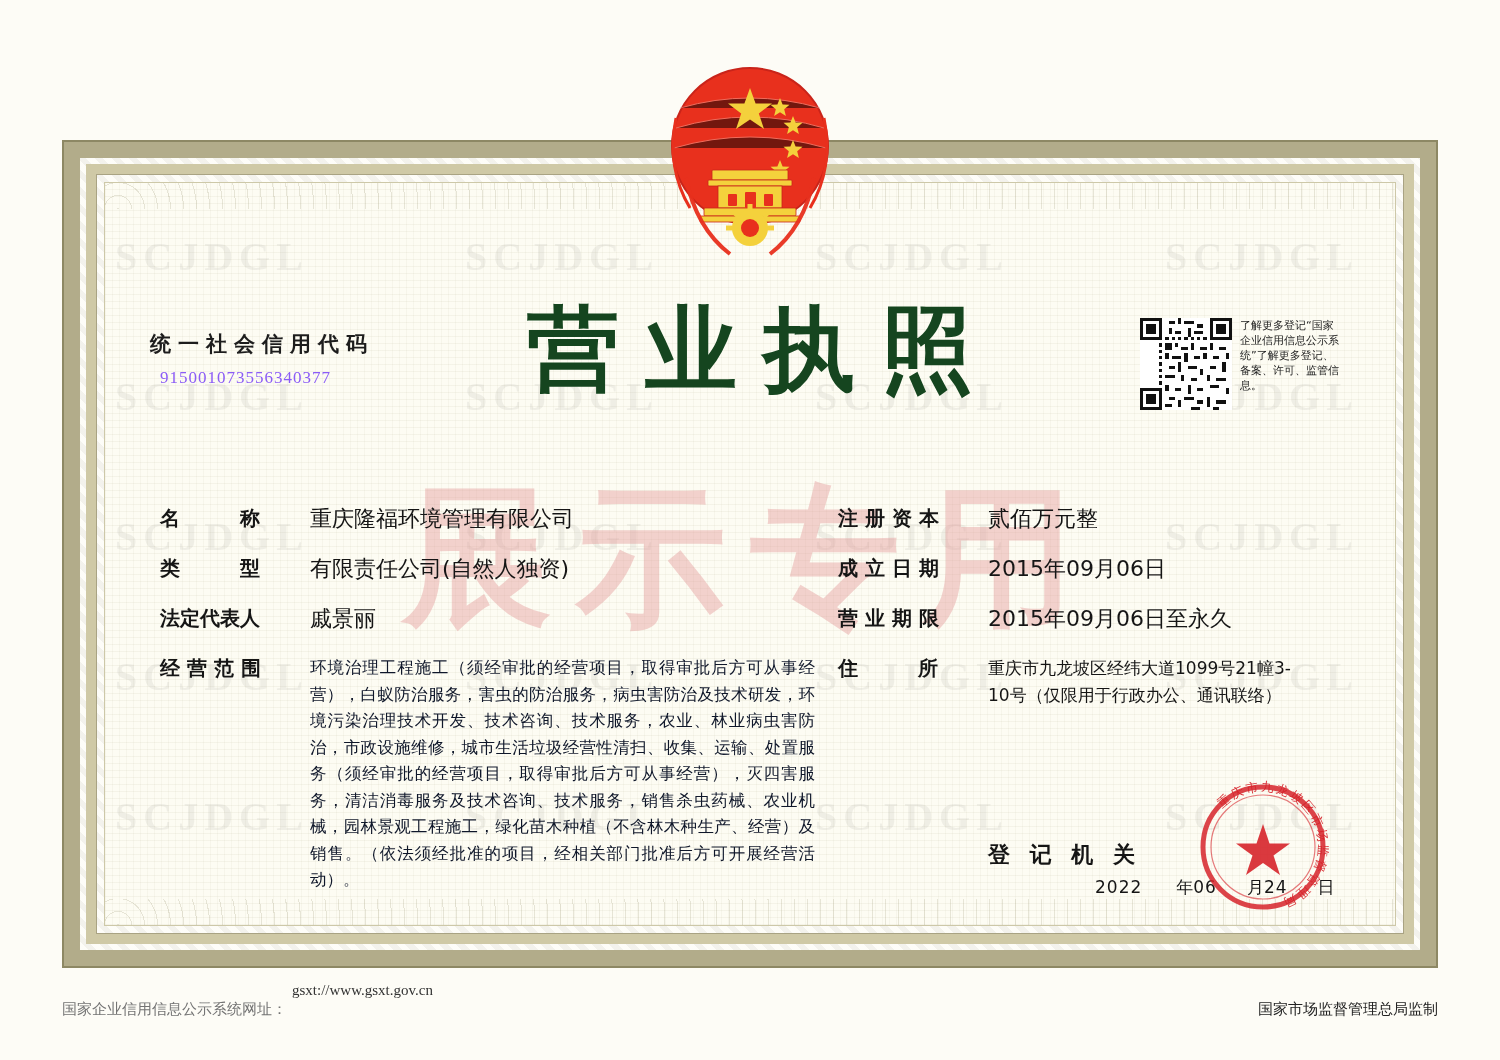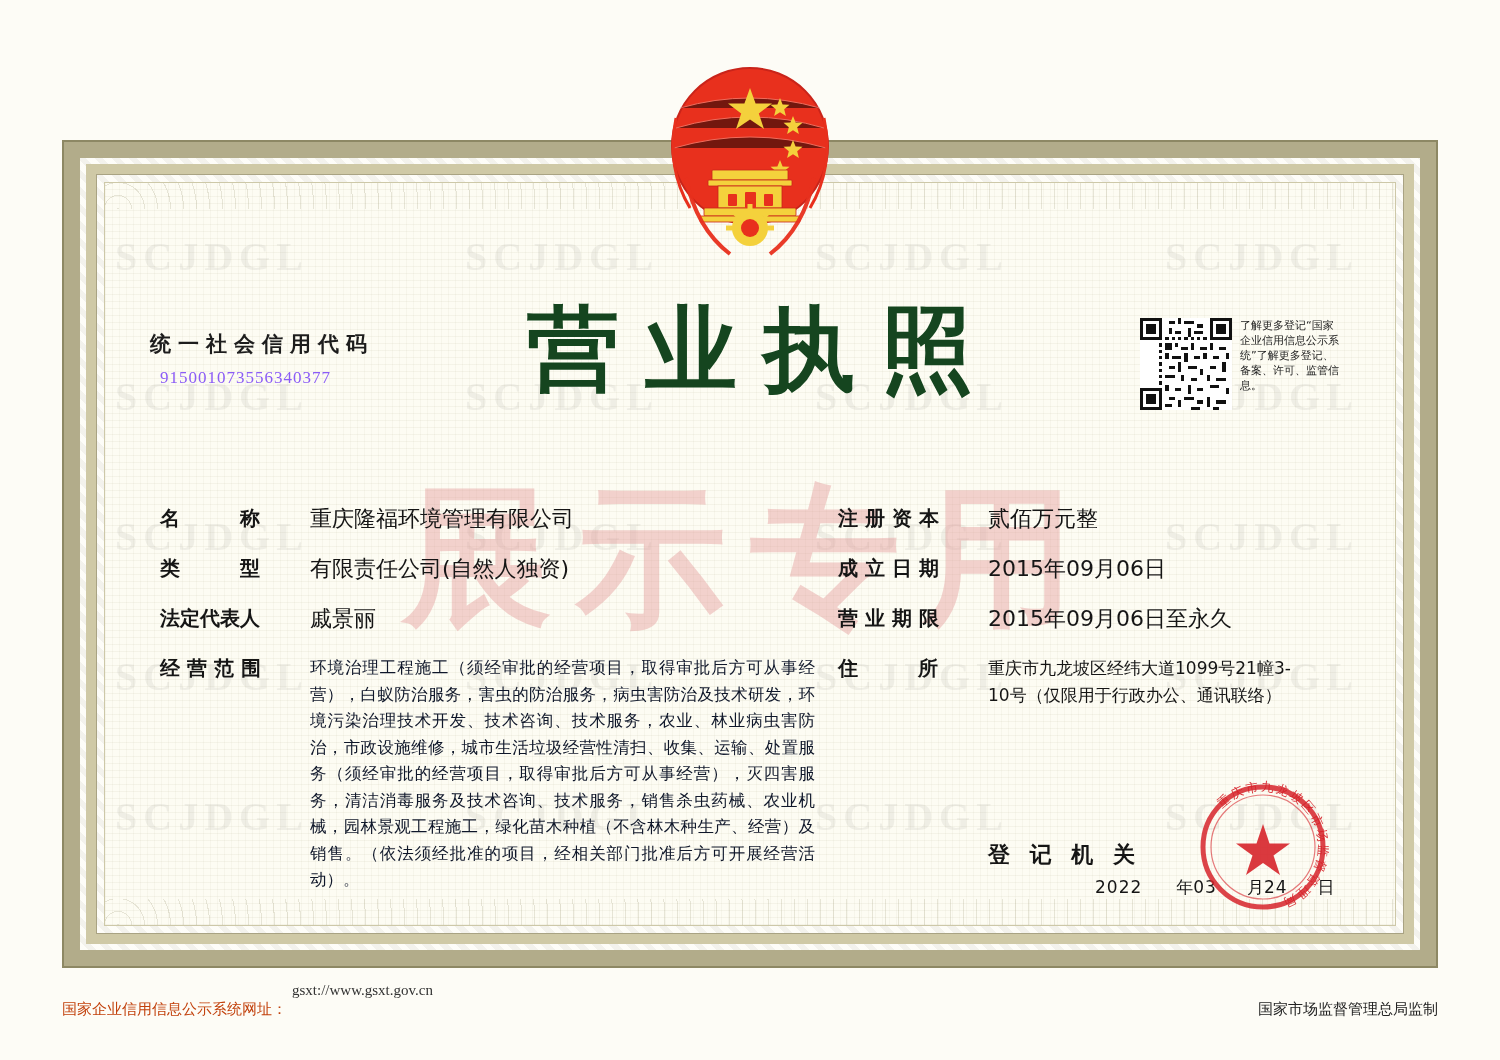--- a/index.html
+++ b/index.html
@@ -251,21 +251,21 @@
     font-family: "Liberation Serif", serif;
     font-size: 15px;
     color: #333;
   }
   .footer-left {
     position: absolute;
     left: 62px;
     top: 1000px;
     font-family: "DejaVu Sans", sans-serif;
     font-size: 15px;
-    color: #c2410c;
+    color: #737373;
   }
   .footer-right {
     position: absolute;
     right: 62px;
     top: 1000px;
     font-family: "DejaVu Sans", sans-serif;
     font-size: 15px;
     color: #222;
   }
 </style>
@@ -479,21 +479,21 @@
   <div class="field-value" style="left:988px; top:555px;">2015年09月06日</div>
 
   <div class="field-label" style="left:838px; top:605px;">营 业 期 限</div>
   <div class="field-value" style="left:988px; top:605px;">2015年09月06日至永久</div>
 
   <div class="field-label" style="left:838px; top:655px;">住　　　所</div>
   <div class="addr-value">重庆市九龙坡区经纬大道1099号21幢3-10号（仅限用于行政办公、通讯联络）</div>
 
   <div class="registry-label">登 记 机 关</div>
   <div class="date-line">
-    <span class="num">2022</span><span class="gap"></span><span>年</span><span class="num">03</span><span class="gap2"></span><span>月</span><span class="num">24</span><span class="gap2"></span><span>日</span>
+    <span class="num">2022</span><span class="gap"></span><span>年</span><span class="num">06</span><span class="gap2"></span><span>月</span><span class="num">24</span><span class="gap2"></span><span>日</span>
   </div>
 
   <div class="seal">
     <svg viewBox="0 0 150 150" width="150" height="150" aria-hidden="true">
       <defs>
         <path id="sealArc" d="M 75,75 m -56,0 a 56,56 0 1,1 112,0 a 56,56 0 1,1 -112,0"></path>
       </defs>
       <circle cx="75" cy="75" r="60" fill="none" stroke="#d6232a" stroke-width="5" opacity="0.85"></circle>
       <circle cx="75" cy="75" r="52" fill="none" stroke="#d6232a" stroke-width="1.2" opacity="0.6"></circle>
       <polygon points="75,52 81.5,71.5 102,71.5 85.5,83.5 92,103 75,91 58,103 64.5,83.5 48,71.5 68.5,71.5" fill="#d6232a" opacity="0.9"></polygon>

